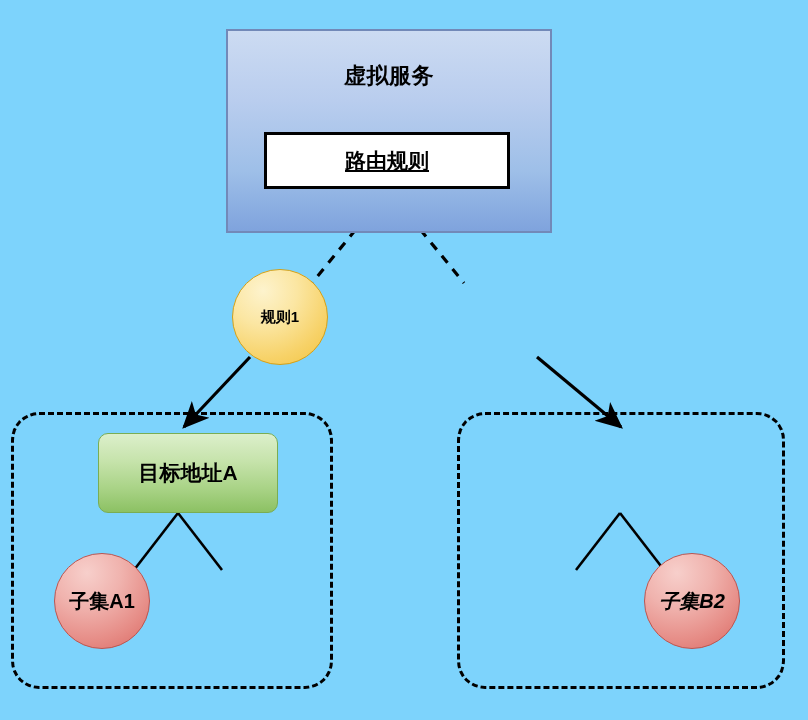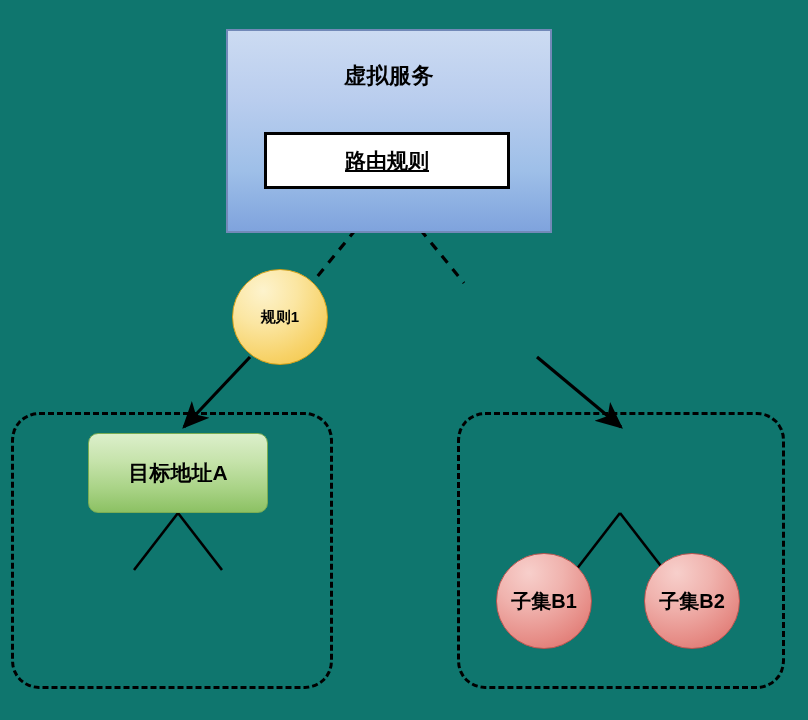--- a/index.html
+++ b/index.html
@@ -7,21 +7,21 @@
     padding: 0;
     background: #ffffff;
   }
   body {
     font-family: "Liberation Sans", "DejaVu Sans", sans-serif;
   }
   #canvas {
     position: relative;
     width: 808px;
     height: 720px;
-    background: #0f766e;
+    background: #7dd3fc;
     overflow: hidden;
   }
   #edges {
     position: absolute;
     left: 0;
     top: 0;
     width: 808px;
     height: 720px;
     pointer-events: none;
   }
@@ -109,20 +109,21 @@
     border: 1.5px solid #79ad54;
     border-radius: 10px;
     background: linear-gradient(to bottom, #dcefcb 0%, #c6e3ab 35%, #a9d386 70%, #8cc163 100%);
     display: flex;
     align-items: center;
     justify-content: center;
     font-size: 21px;
     font-weight: bold;
     color: #000000;
     z-index: 3;
+    margin-left: 10px;
   }
   #dest-box-a { left: 88px;  top: 433px; }
   #dest-box-b { left: 530px; top: 433px; }
 
   
   .subset-circle {
     position: absolute;
     width: 96px;
     height: 96px;
     box-sizing: border-box;
@@ -133,21 +134,21 @@
     align-items: center;
     justify-content: center;
     font-size: 20px;
     font-weight: bold;
     color: #000000;
     z-index: 3;
   }
   #subset-a1 { left: 54px;  top: 553px; }
   #subset-a2 { left: 202px; top: 553px; }
   #subset-b1 { left: 496px; top: 553px; }
-  #subset-b2 { left: 644px; top: 553px; }
+  #subset-b2 { left: 644px; top: 553px; font-style: italic; }
 </style>
 </head>
 <body>
 
 <div id="canvas">
 
   <svg id="edges" viewBox="0 0 808 720" width="808" height="720" xmlns="http://www.w3.org/2000/svg">
     <defs>
       <marker id="arrowhead" markerWidth="9" markerHeight="9" refX="7.6" refY="4.2" orient="auto" markerUnits="strokeWidth">
         <path d="M0,0.4 L8.4,4.2 L0,8 L2.2,4.2 Z" fill="#000000"></path>
@@ -169,18 +170,18 @@
 
   <div class="vs-box">
     <div class="vs-title">虚拟服务</div>
     <div class="rule-box">路由规则</div>
   </div>
 
   <div class="rule-circle" id="rule-circle-1">规则1</div>
 
   <div class="group-box" id="group-a"></div>
   <div class="dest-box" id="dest-box-a">目标地址A</div>
+  <div class="subset-circle" id="subset-a1">子集A1</div>
 
   <div class="group-box" id="group-b"></div>
-  <div class="subset-circle" id="subset-b1">子集B1</div>
   <div class="subset-circle" id="subset-b2">子集B2</div>
 
 </div>
 
 </body></html>

